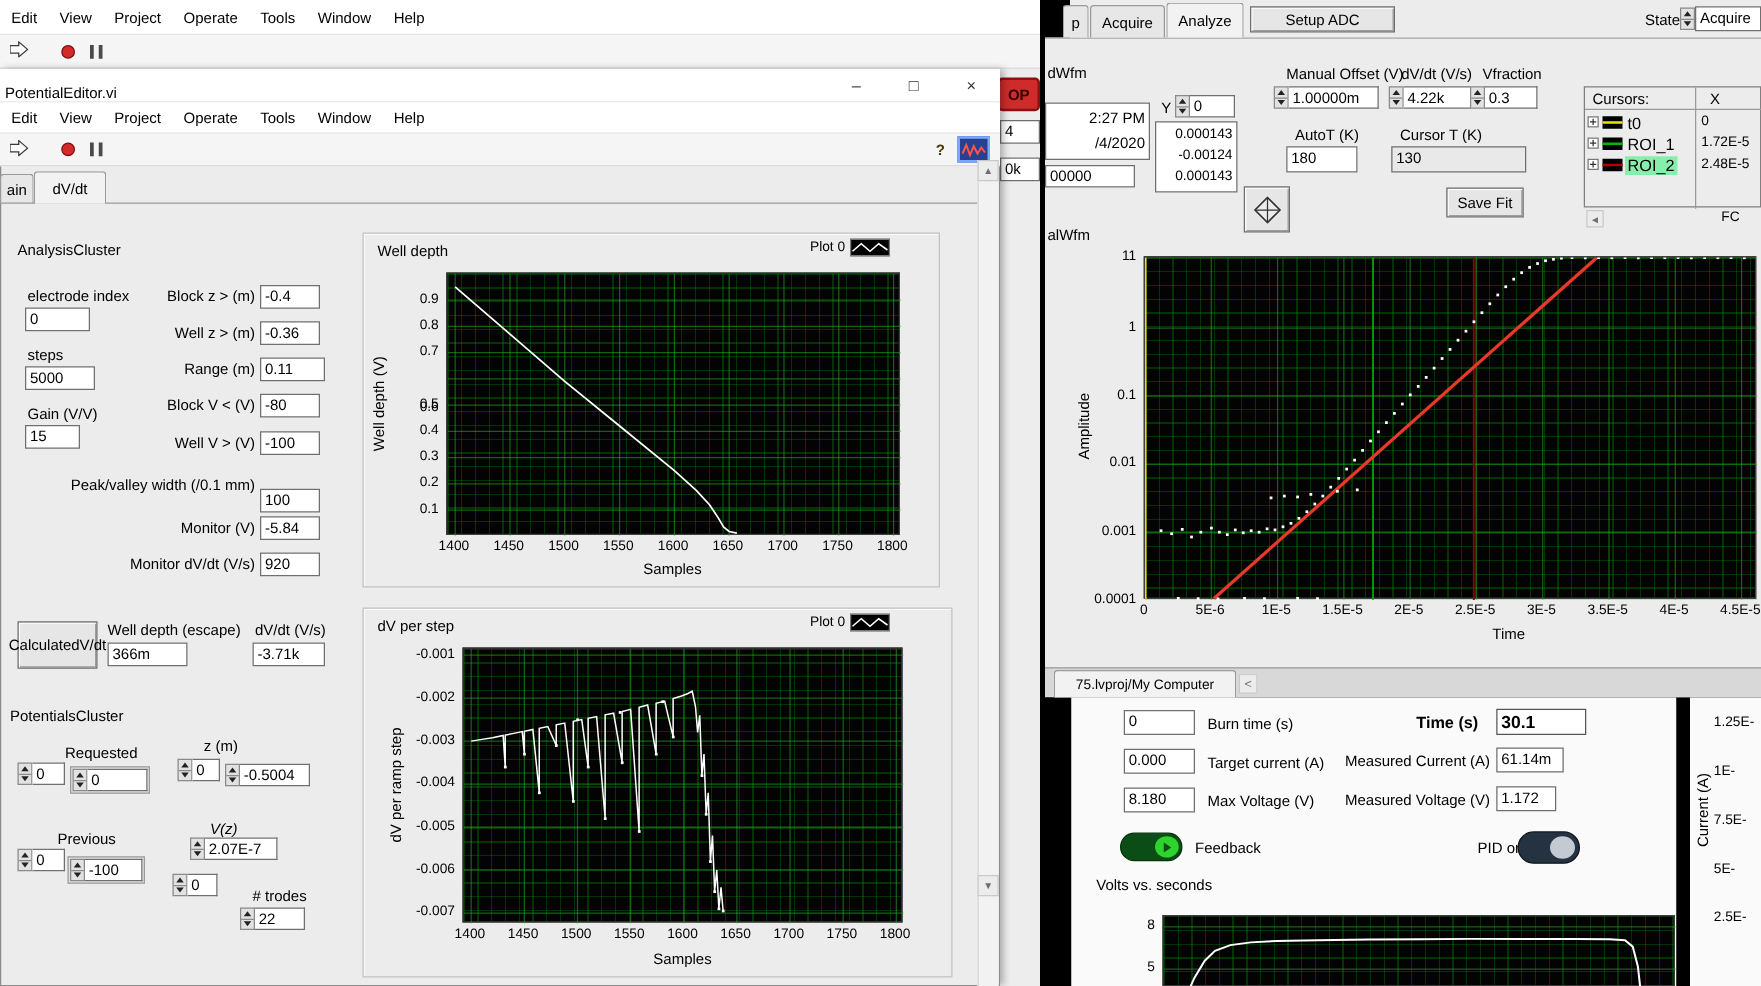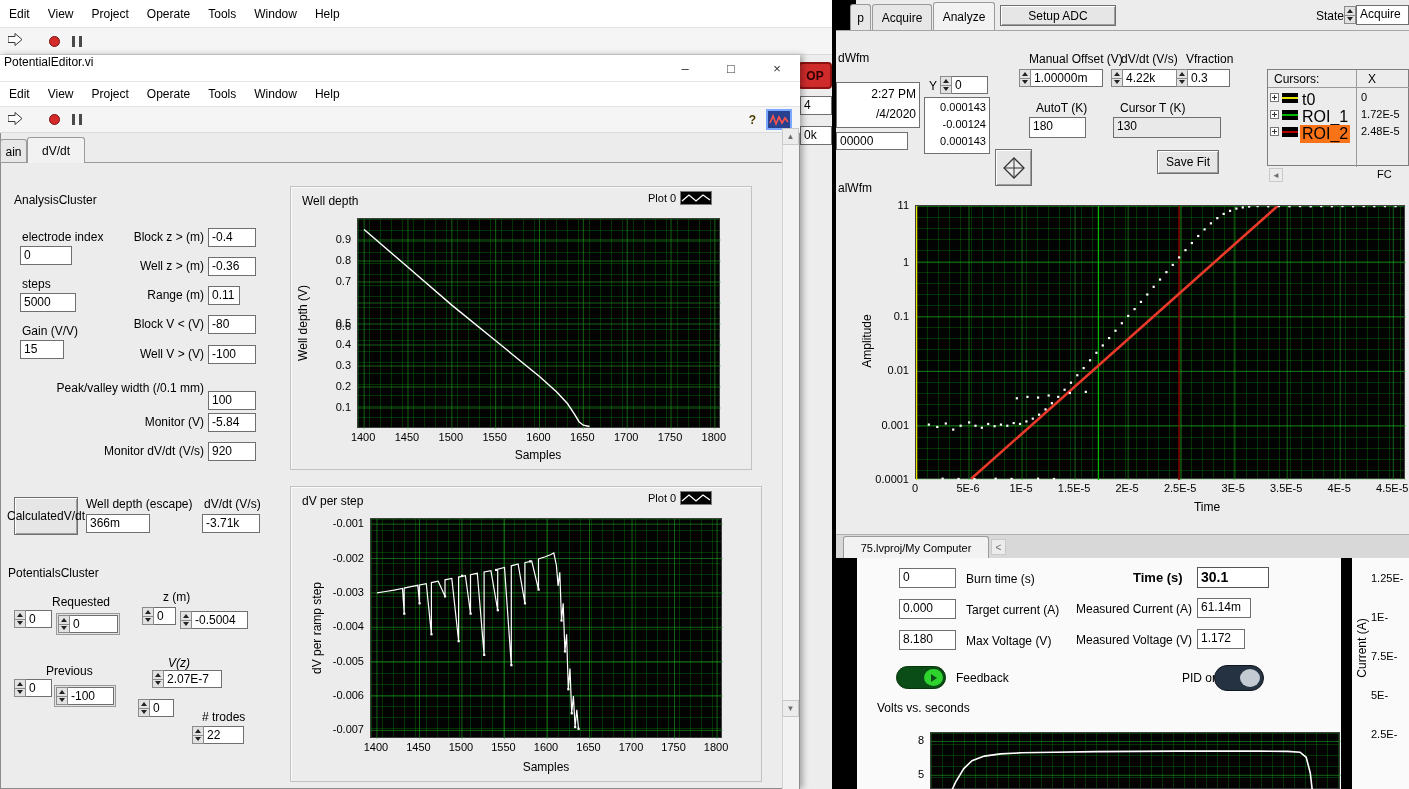--- a/index.html
+++ b/index.html
@@ -7,21 +7,21 @@
   .stage{position:relative;width:1409px;height:789px;overflow:hidden;background:#000;}
   .layer{position:absolute;inset:0;}
   .abs{position:absolute;}
   .lbl{position:absolute;white-space:nowrap;}
   .b{font-weight:bold;}
   .rot{position:absolute;white-space:nowrap;transform:translate(-50%,-50%) rotate(-90deg);}
   .win{position:absolute;background:#ededed;}
   .menubar{position:absolute;background:#fff;display:flex;align-items:center;border-bottom:1px solid #e2e2e2;}
   .menu-item{padding:0 9px;height:100%;display:flex;align-items:center;cursor:default;}
   .toolbar{position:absolute;background:#f5f5f5;display:flex;align-items:center;border-bottom:1px solid #dadada;padding:0 8px;}
-  .titlebar{position:absolute;background:#fff;display:flex;align-items:flex-start;border-bottom:1px solid #e6e6e6;}
+  .titlebar{position:absolute;background:#fff;display:flex;align-items:flex-end;border-bottom:1px solid #e6e6e6;}
   .winbtn{width:46px;height:100%;display:flex;align-items:center;justify-content:center;font-size:13px;color:#333;}
   .runarrow{display:inline-block;margin-right:26px;}
   .abort{width:11px;height:11px;border-radius:50%;background:#d42a2a;border:1px solid #7d0f0f;display:inline-block;margin-right:12px;}
   .pauseicon{width:10px;height:11px;border-left:3px solid #4a4a4a;border-right:3px solid #4a4a4a;display:inline-block;}
   .fld{position:absolute;background:#fff;border:1px solid #6f6f6f;padding:1px 3px;font-size:12px;white-space:nowrap;overflow:hidden;}
   .fld.gray{background:#e9e9e9;}
   .fld.r{text-align:right;}
   .btn3d{position:absolute;background:#e6e6e6;border:1px solid #6f6f6f;box-shadow:inset 1px 1px 0 #ffffff,inset -1px -1px 0 #9d9d9d;display:flex;align-items:center;justify-content:center;text-align:center;cursor:default;}
   .spinwrap{position:absolute;display:flex;align-items:stretch;}
   .spin{width:12px;display:flex;flex-direction:column;border:1px solid #8a8a8a;background:#e2e2e2;}
@@ -42,22 +42,22 @@
   .yt{position:absolute;font-size:11px;text-align:right;white-space:nowrap;}
   .legend{position:absolute;display:flex;align-items:center;gap:4px;font-size:11px;}
   .legend .sw{width:32px;height:14px;background:#000;border:1px solid #7a7a7a;}
   .scrollbar{position:absolute;background:#f2f2f2;border-left:1px solid #d3d3d3;}
   .sbtn{position:absolute;width:17px;height:17px;background:#ececec;border:1px solid #c9c9c9;color:#6e6e6e;font-size:8px;display:flex;align-items:center;justify-content:center;}
   .exp{position:absolute;width:9px;height:9px;border:1px solid #777;background:#fff;}
   .exp::before{content:"";position:absolute;left:1px;right:1px;top:3px;height:1px;background:#333;}
   .exp::after{content:"";position:absolute;top:1px;bottom:1px;left:3px;width:1px;background:#333;}
   .cursor-swatch{position:absolute;width:16px;height:10px;background:#000;display:flex;align-items:center;}
   .cursor-line{width:100%;height:2px;background:#fff;}
-  .cur-name{position:absolute;font-size:16px;white-space:nowrap;padding:0 2px;}
-  .cur-name.hl{background:#f97316;}
+  .cur-name{position:absolute;font-size:13px;white-space:nowrap;padding:0 2px;}
+  .cur-name.hl{background:#86efac;}
   .cur-x{position:absolute;font-size:11px;white-space:nowrap;}
   .pill{position:absolute;border-radius:13px;}
   .pill .knob{position:absolute;border-radius:50%;}
   .stopbtn{position:absolute;background:#cf2b2b;border:2px solid #8c1111;border-radius:4px;color:#2e0000;font-weight:bold;display:flex;align-items:center;justify-content:center;}
   .vline-sep{position:absolute;background:#000;}
 </style>
 </head>
 <body>
 
 <div class="stage">
@@ -141,21 +141,21 @@
     <div class="lbl" style="left:22px;top:277px;">steps</div>
     <div class="fld" style="left:20px;top:293px;width:56px;height:19px;">5000</div>
     <div class="lbl" style="left:22px;top:324px;">Gain (V/V)</div>
     <div class="fld" style="left:20px;top:340px;width:44px;height:19px;">15</div>
 
     <div class="lbl" style="left:60px;top:230px;width:144px;text-align:right;">Block z &gt; (m)</div>
     <div class="fld" style="left:208px;top:228px;width:48px;height:19px;">-0.4</div>
     <div class="lbl" style="left:60px;top:259px;width:144px;text-align:right;">Well z &gt; (m)</div>
     <div class="fld" style="left:208px;top:257px;width:48px;height:19px;">-0.36</div>
     <div class="lbl" style="left:60px;top:288px;width:144px;text-align:right;">Range (m)</div>
-    <div class="fld" style="left:208px;top:286px;width:32px;height:19px;">0.11</div>
+    <div class="fld" style="left:208px;top:286px;width:52px;height:19px;">0.11</div>
     <div class="lbl" style="left:60px;top:317px;width:144px;text-align:right;">Block V &lt; (V)</div>
     <div class="fld" style="left:208px;top:315px;width:48px;height:19px;">-80</div>
     <div class="lbl" style="left:60px;top:347px;width:144px;text-align:right;">Well V &gt; (V)</div>
     <div class="fld" style="left:208px;top:345px;width:48px;height:19px;">-100</div>
     <div class="lbl" style="left:22px;top:381px;width:182px;text-align:right;">Peak/valley width (/0.1 mm)</div>
     <div class="fld" style="left:208px;top:379px;width:48px;height:19px;margin-top:12px;">100</div>
     <div class="lbl" style="left:60px;top:415px;width:144px;text-align:right;">Monitor (V)</div>
     <div class="fld" style="left:208px;top:413px;width:48px;height:19px;">-5.84</div>
     <div class="lbl" style="left:60px;top:444px;width:144px;text-align:right;">Monitor dV/dt (V/s)</div>
     <div class="fld" style="left:208px;top:442px;width:48px;height:19px;">920</div>

